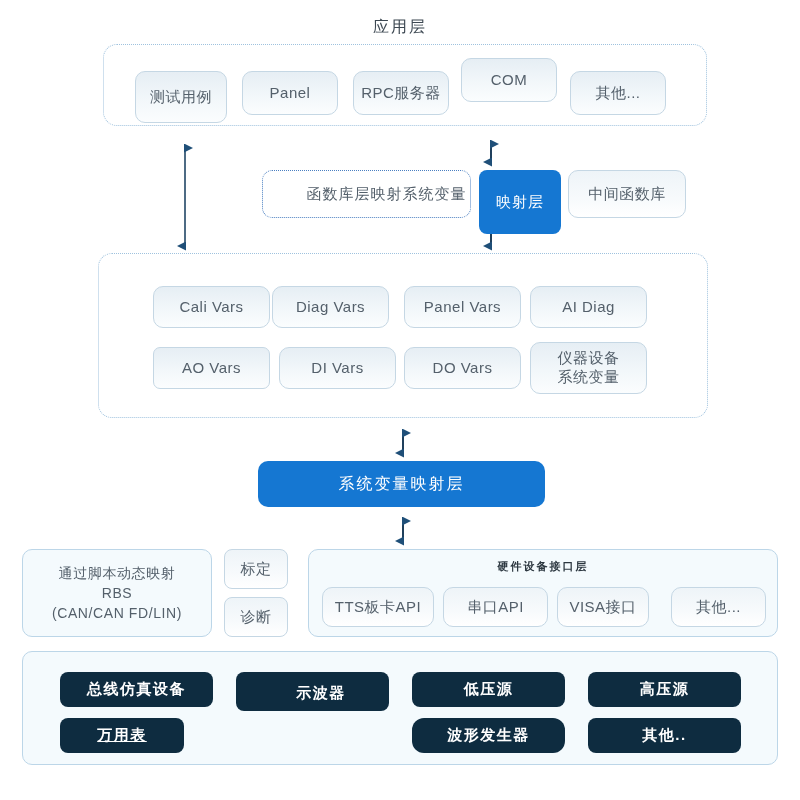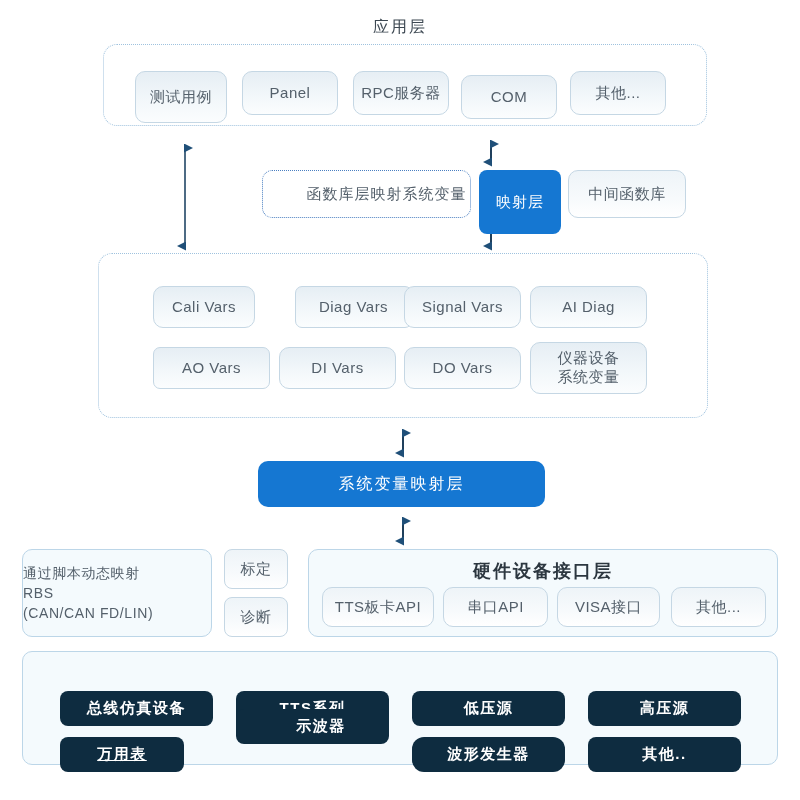--- a/index.html
+++ b/index.html
@@ -96,21 +96,20 @@
     box-sizing: border-box;
     display: flex;
     align-items: center;
     justify-content: center;
     border-radius: 8px;
     background: #0e2c40;
     color: #ffffff;
     font-size: 15px;
     font-weight: bold;
     letter-spacing: 1.5px;
-    margin-top: 19px;
   }
 
   
   .label {
     position: absolute;
     color: #3d4852;
     font-size: 16px;
     letter-spacing: 2px;
     text-align: center;
     font-weight: normal;
@@ -133,21 +132,21 @@
 
 <div id="stage">
 
   <div class="label" style="left:0; top:17px; width:800px;">应用层</div>
 
   <div class="dashed-box" style="left:103px; top:44px; width:604px; height:82px;"></div>
 
   <div class="chip" style="left:135px; top:71px; width:92px; height:52px;">测试用例</div>
   <div class="chip" style="left:242px; top:71px; width:96px; height:44px;">Panel</div>
   <div class="chip" style="left:353px; top:71px; width:96px; height:44px;">RPC服务器</div>
-  <div class="chip" style="left:461px; top:75px; width:96px; height:44px;">COM</div>
+  <div class="chip" style="left:461px; top:58px; width:96px; height:44px;">COM</div>
   <div class="chip" style="left:570px; top:71px; width:96px; height:44px;">其他...</div>
 
   <svg class="arrow" style="left:170px; top:138px;" width="30" height="118">
     <defs>
       <marker id="ahU" markerWidth="9" markerHeight="9" refX="4.5" refY="8" orient="auto" markerUnits="userSpaceOnUse">
         <polygon points="4.5,0 9,9 0,9" fill="#1f4f78"></polygon>
       </marker>
       <marker id="ahD" markerWidth="9" markerHeight="9" refX="4.5" refY="1" orient="auto" markerUnits="userSpaceOnUse">
         <polygon points="4.5,9 0,0 9,0" fill="#1f4f78"></polygon>
       </marker>
@@ -164,23 +163,23 @@
   </svg>
 
   <div class="dotted-inner" style="left:262px; top:170px; width:209px; height:48px;padding-left:40px;">函数库层映射系统变量</div>
 
   <div class="blue-box small" style="left:479px; top:170px; width:82px; height:64px;">映射层</div>
 
   <div class="chip flat" style="left:568px; top:170px; width:118px; height:48px;">中间函数库</div>
 
   <div class="dashed-box" style="left:98px; top:253px; width:610px; height:165px;"></div>
 
-  <div class="chip" style="left:153px; top:286px; width:102px; height:42px;">Cali Vars</div>
-  <div class="chip" style="left:295px; top:286px; width:117px; height:42px;border-radius:7px;">Diag Vars</div>
-  <div class="chip" style="left:404px; top:286px; width:117px; height:42px;">Signal Vars</div>
+  <div class="chip" style="left:153px; top:286px; width:117px; height:42px;">Cali Vars</div>
+  <div class="chip" style="left:272px; top:286px; width:117px; height:42px;">Diag Vars</div>
+  <div class="chip" style="left:404px; top:286px; width:117px; height:42px;">Panel Vars</div>
   <div class="chip" style="left:530px; top:286px; width:117px; height:42px;">AI Diag</div>
 
   <div class="chip" style="left:153px; top:347px; width:117px; height:42px;border-radius:7px;">AO Vars</div>
   <div class="chip" style="left:279px; top:347px; width:117px; height:42px;">DI Vars</div>
   <div class="chip" style="left:404px; top:347px; width:117px; height:42px;">DO Vars</div>
   <div class="chip multiline" style="left:530px; top:342px; width:117px; height:52px;">
     <span>仪器设备</span>
     <span>系统变量</span>
   </div>
 
@@ -188,44 +187,44 @@
     <line x1="13" y1="9" x2="13" y2="29" stroke="#20405c" stroke-width="2" marker-start="url(#ahU)" marker-end="url(#ahD)"></line>
   </svg>
 
   <div class="blue-box" style="left:258px; top:461px; width:287px; height:46px;">系统变量映射层</div>
 
   <svg class="arrow" style="left:390px; top:512px;" width="26" height="38">
     <line x1="13" y1="9" x2="13" y2="29" stroke="#20405c" stroke-width="2" marker-start="url(#ahU)" marker-end="url(#ahD)"></line>
   </svg>
 
   <div class="solid-box multiline" style="left:22px; top:549px; width:190px; height:88px; display:flex;
-              align-items:flex-start; justify-content:center; flex-direction:column;
+              align-items:center; justify-content:center; flex-direction:column;
               color:#54606b; font-size:14px; line-height:1.45; letter-spacing:0.6px;">
     <span>通过脚本动态映射</span>
     <span>RBS</span>
     <span>(CAN/CAN FD/LIN)</span>
   </div>
 
   <div class="chip flat" style="left:224px; top:549px; width:64px; height:40px; border-radius:8px;">标定</div>
   <div class="chip flat" style="left:224px; top:597px; width:64px; height:40px; border-radius:8px;">诊断</div>
 
   <div class="solid-box" style="left:308px; top:549px; width:470px; height:88px;"></div>
 
-  <div class="label bold" style="left:308px; top:559px; width:470px; font-size:18px;">硬件设备接口层</div>
+  <div class="label bold" style="left:308px; top:559px; width:470px; font-size:11px;">硬件设备接口层</div>
 
   <div class="chip flat" style="left:322px; top:587px; width:112px; height:40px;text-align:center;">TTS板卡API</div>
   <div class="chip flat" style="left:443px; top:587px; width:105px; height:40px;">串口API</div>
-  <div class="chip flat" style="left:557px; top:587px; width:103px; height:40px;">VISA接口</div>
+  <div class="chip flat" style="left:557px; top:587px; width:92px; height:40px;">VISA接口</div>
   <div class="chip flat" style="left:671px; top:587px; width:95px; height:40px;">其他...</div>
 
   <div class="solid-box" style="left:22px; top:651px; width:756px; height:114px;"></div>
 
   <div class="dark-chip" style="left:60px; top:672px; width:153px; height:35px;">总线仿真设备</div>
   <div class="dark-chip" style="left:236px; top:672px; width:153px; height:35px;">TTS系列</div>
   <div class="dark-chip" style="left:412px; top:672px; width:153px; height:35px;">低压源</div>
   <div class="dark-chip" style="left:588px; top:672px; width:153px; height:35px;">高压源</div>
 
   <div class="dark-chip" style="left:60px; top:718px; width:124px; height:35px;text-decoration:underline;">万用表</div>
-  <div class="dark-chip" style="left:236px; top:690px; width:153px; height:35px;padding-left:17px;">示波器</div>
+  <div class="dark-chip" style="left:236px; top:676px; width:153px; height:35px;padding-left:17px;">示波器</div>
   <div class="dark-chip" style="left:412px; top:718px; width:153px; height:35px;border-radius:12px;">波形发生器</div>
   <div class="dark-chip" style="left:588px; top:718px; width:153px; height:35px;">其他..</div>
 
 </div>
 
 </body></html>

